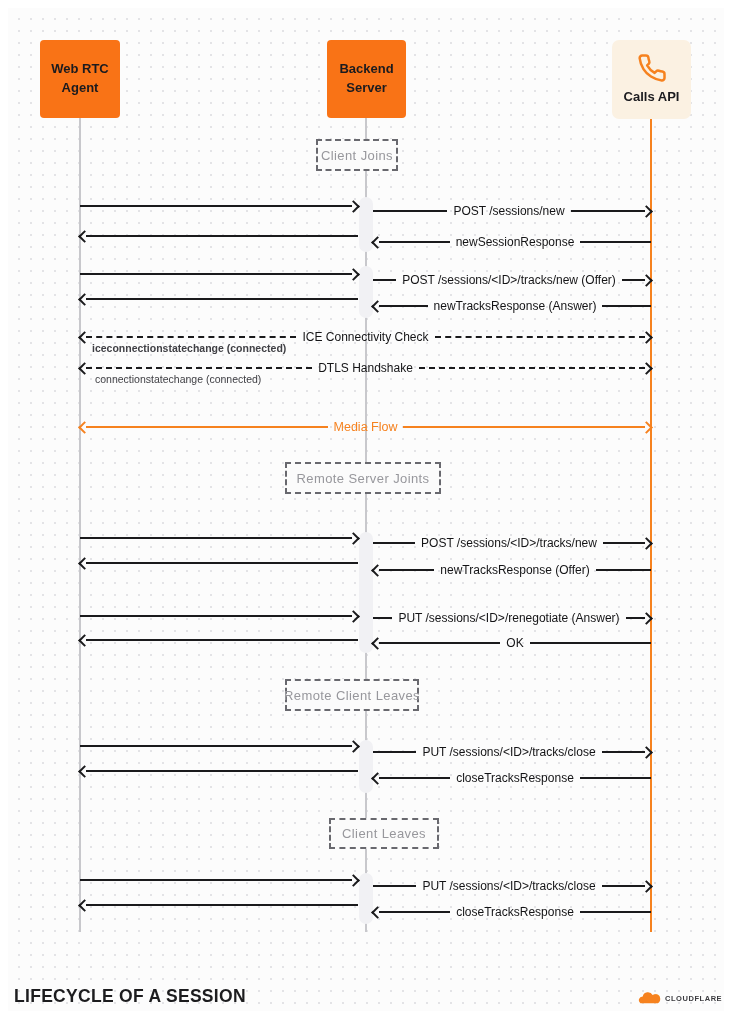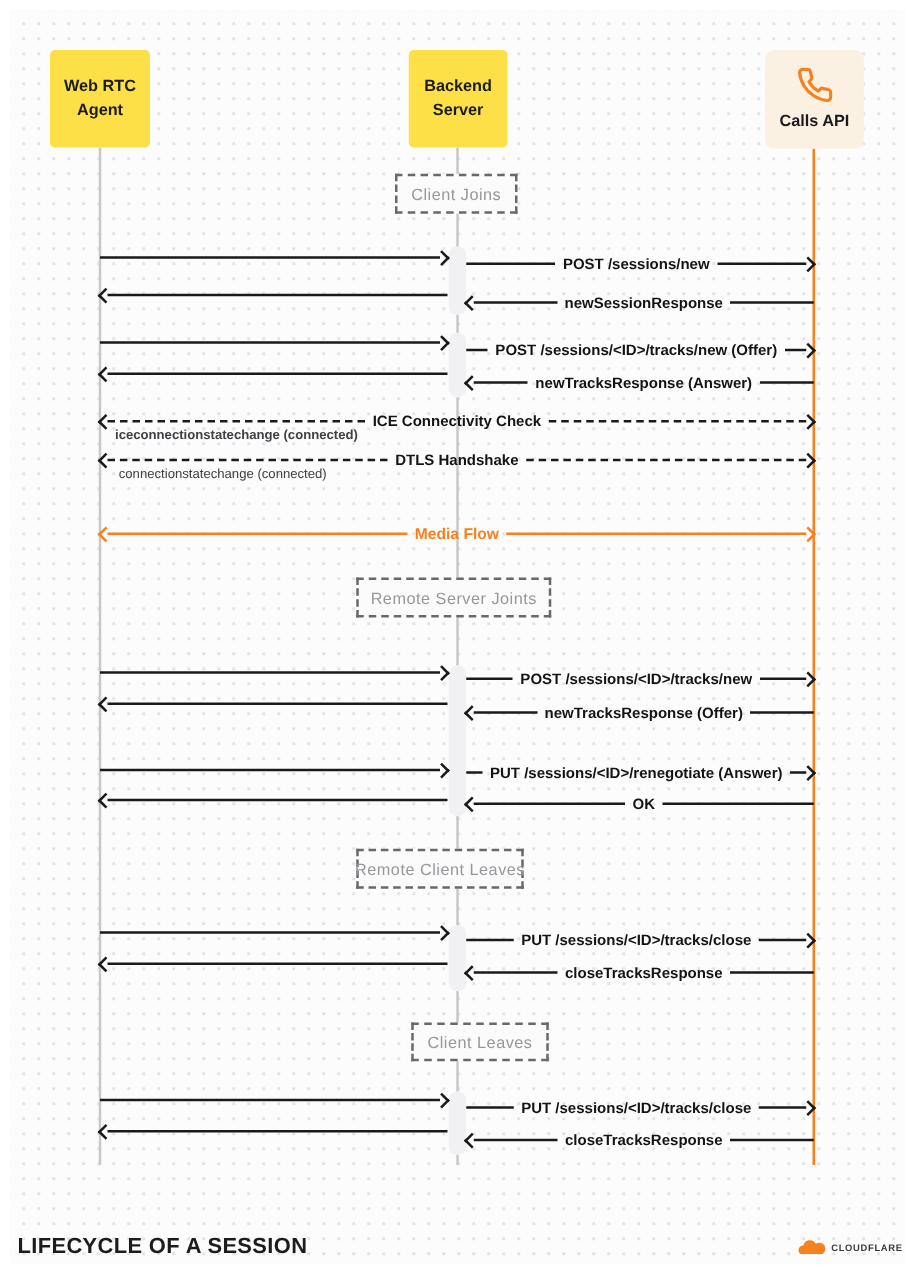--- a/index.html
+++ b/index.html
@@ -11,33 +11,33 @@
   .dots{
     position:absolute;left:8px;top:8px;right:8px;bottom:8px;
     background-color:#FCFCFC;
     background-image:radial-gradient(circle,#E3E3E6 1.1px,transparent 1.3px);
     background-size:12px 12px;background-position:5px 5px;
   }
   .actor{
     position:absolute;z-index:6;display:flex;flex-direction:column;
     align-items:center;justify-content:center;text-align:center;
   }
-  .actor.gray{background:#fde047;border-radius:4px;}
+  .actor.gray{background:#f97316;border-radius:4px;}
   .actor.cream{background:#FBF1E2;border-radius:7px;}
   .actor-label{font-weight:700;font-size:13px;line-height:1.45;color:#1B1B1F;}
   .lifeline{position:absolute;z-index:1;}
   .abar{position:absolute;z-index:2;width:14px;left:359px;background:#F1F1F4;border-radius:7px;}
   .msg{position:absolute;z-index:3;height:0;display:flex;align-items:center;}
   .seg{flex:1 1 auto;min-width:0;height:2.7px;background:#1A1A1C;}
   .seg.dash{height:0;background:none;border-top:2.6px dashed #1A1A1C;}
   .hd{flex:0 0 9px;width:9px;height:9px;box-sizing:border-box;
       border:0 solid #1A1A1C;border-top-width:2.8px;border-right-width:2.8px;}
   .hd.r{transform:rotate(45deg);margin-left:-3px;}
   .hd.l{transform:rotate(-135deg);margin-right:-3px;}
-  .lbl{flex:0 0 auto;padding:0 6px;font-weight:700;font-size:12px;
+  .lbl{flex:0 0 auto;padding:0 6px;font-weight:400;font-size:12px;
        letter-spacing:0px;color:#141416;white-space:nowrap;}
   .msg.orange .seg{background:#F6821F;}
   .msg.orange .hd{border-color:#F6821F;}
   .msg.orange .lbl{color:#F6821F;font-size:12.5px;}
   .note{position:absolute;z-index:3;font-size:10.5px;font-weight:400;color:#404045;white-space:nowrap;}
   .phase{
     position:absolute;z-index:5;box-sizing:border-box;background:#FBFBFB;
     border:2px dashed #68686E;color:#97979C;display:flex;align-items:center;justify-content:center;
     font-size:13px;font-weight:500;letter-spacing:0.4px;white-space:nowrap;
   }
@@ -71,21 +71,21 @@
   </div>
   <div class="actor cream" style="left:612px;top:40px;width:79px;height:79px;">
     <span class="phone-wrap">
       <svg width="30" height="30" viewBox="0 0 24 24" fill="none" stroke="#F6821F" stroke-width="2" stroke-linecap="round" stroke-linejoin="round">
         <path d="M22 16.92v3a2 2 0 0 1-2.18 2 19.79 19.79 0 0 1-8.63-3.07 19.5 19.5 0 0 1-6-6 19.79 19.79 0 0 1-3.07-8.67A2 2 0 0 1 4.11 2h3a2 2 0 0 1 2 1.72 12.84 12.84 0 0 0 .7 2.81 2 2 0 0 1-.45 2.11L8.09 9.91a16 16 0 0 0 6 6l1.27-1.27a2 2 0 0 1 2.11-.45 12.84 12.84 0 0 0 2.81.7A2 2 0 0 1 22 16.92z"></path>
       </svg>
     </span>
     <span class="actor-label">Calls API</span>
   </div>
 
-  <div class="phase" style="left:316px;top:139px;width:98px;height:32px;">
+  <div class="phase" style="left:316px;top:139px;width:82px;height:32px;">
     <span>Client Joins</span>
   </div>
   <div class="phase" style="left:285px;top:462px;width:156px;height:32px;">
     <span>Remote Server Joints</span>
   </div>
   <div class="phase" style="left:285px;top:679px;width:134px;height:32px;">
     <span>Remote Client Leaves</span>
   </div>
   <div class="phase" style="left:313px;top:818px;width:110px;height:31px;margin-left:16px;">
     <span>Client Leaves</span>

